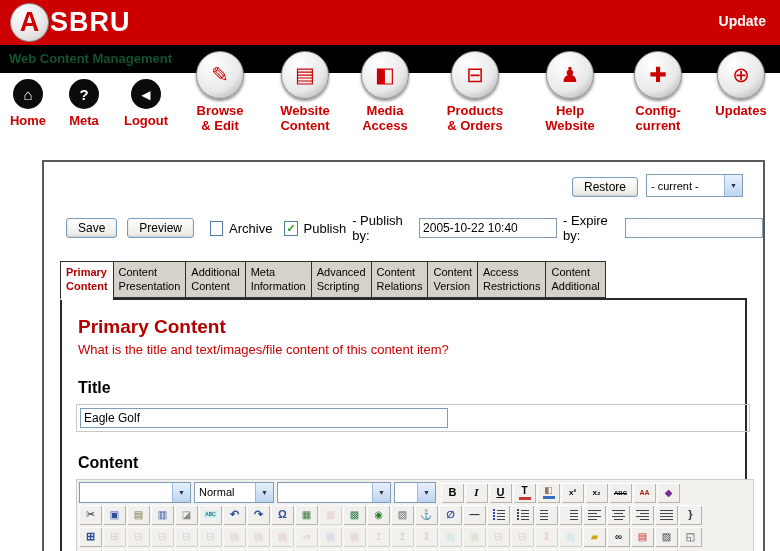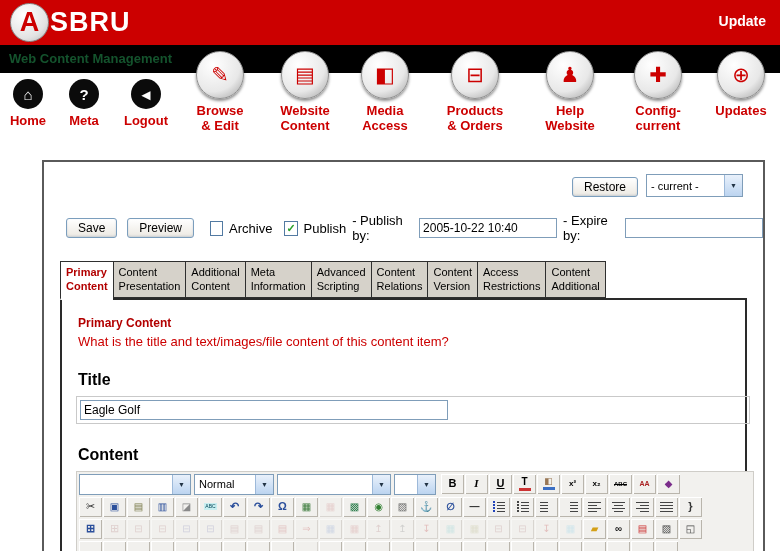--- a/index.html
+++ b/index.html
@@ -48,28 +48,28 @@
      font-family:"Liberation Sans",sans-serif;}
   
   .tabs{display:flex;align-items:stretch;margin:18px 0 0 16px;position:relative;z-index:2;}
   .tab{background:#d6d2ca;border:1px solid #2f2f2f;border-right:none;color:#000;
        font-size:11px;line-height:1.3;padding:3px 5px;cursor:pointer;white-space:nowrap;}
   .tab:last-child{border-right:1px solid #2f2f2f;}
   .tab.active{background:#fff;color:#b20000;font-weight:bold;border-bottom:2px solid #fff;
        margin-bottom:-2px;}
   .innerbox{margin:0 16px;border:2px solid #2a2a2a;border-bottom:none;min-height:380px;
        padding:10px 14px 0 14px;background:#fff;}
-  .h-red{color:#b20000;font-weight:bold;font-size:12px;margin:6px 0 4px 2px;}
+  .h-red{color:#b20000;font-weight:bold;font-size:19px;margin:6px 0 4px 2px;}
   .q-red{color:#cc0000;font-size:13px;margin-left:2px;}
   .h-blk{color:#000;font-weight:bold;font-size:16px;margin:22px 0 7px 2px;}
   .titlebox{border:1px solid #c9c9c9;padding:3px;width:666px;}
   .titlebox input{width:360px;}
   
   .editor{width:672px;background:#f2f1ee;border:1px solid #cfcdc8;padding:1px 2px;}
-  .tbrow{display:flex;align-items:flex-start;gap:1px;padding:1px 0;flex-wrap:nowrap;}
+  .tbrow{display:flex;align-items:flex-end;gap:1px;padding:1px 0;flex-wrap:nowrap;}
   .tbtn{width:23px;height:20px;display:inline-flex;flex-direction:column;align-items:center;
      justify-content:center;background:#f1f0ed;
      box-shadow:inset 1px 1px 0 #ffffff, inset -1px -1px 0 #b9b5ac;cursor:pointer;flex:0 0 auto;}
   .tbtn.dis{opacity:.45;cursor:default;}
   .ic{font-size:10px;line-height:1;font-family:"Liberation Sans",sans-serif;}
   .bar3{width:12px;height:3px;margin-top:1px;}
   .bars{display:flex;flex-direction:column;gap:2px;align-items:flex-start;}
   .bars i{height:1px;background:#444;display:block;}
   .b-center{align-items:center;}.b-right{align-items:flex-end;}
   .b-left i:nth-child(odd),.b-center i:nth-child(odd),.b-right i:nth-child(odd){width:13px;}

